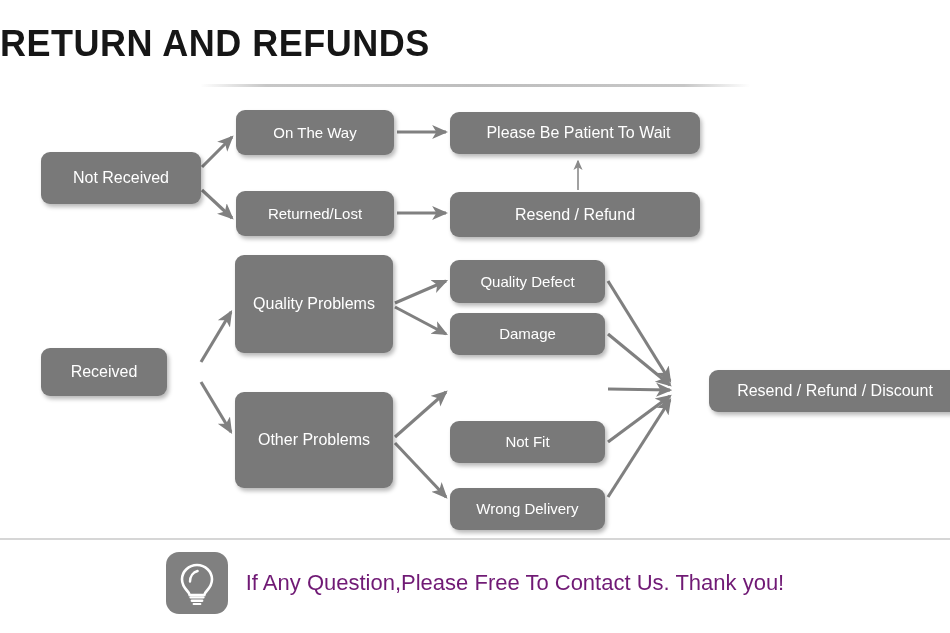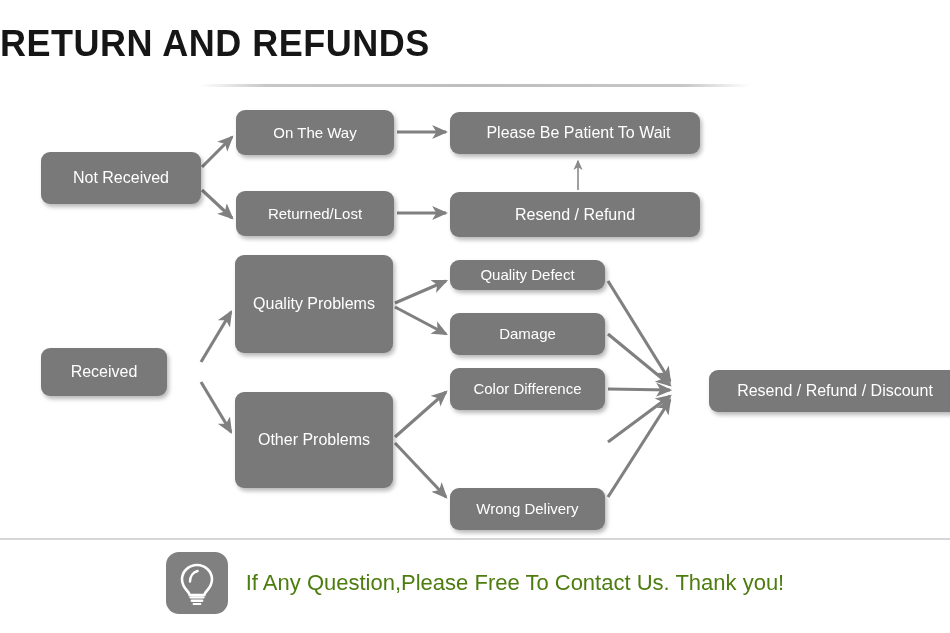--- a/index.html
+++ b/index.html
@@ -99,21 +99,21 @@
     border-radius: 13px;
     background: #808080;
     display: flex;
     align-items: center;
     justify-content: center;
     flex: none;
     margin-right: 18px;
   }
   #footer-text {
     font-size: 22px;
-    color: #4d7c0f;
+    color: #701a75;
     line-height: 28px;
     white-space: nowrap;
   }
 </style>
 </head>
 <body>
 
 <div id="slide">
 
   <div id="title">RETURN AND REFUNDS</div>
@@ -166,26 +166,26 @@
   <div class="node big" style="left:450px; top:112px; width:250px; height:42px;padding-left:15px;">Please Be Patient To Wait</div>
 
   <div class="node big" style="left:450px; top:192px; width:250px; height:45px;">Resend / Refund</div>
 
   <div class="node big" style="left:41px; top:348px; width:126px; height:48px;">Received</div>
 
   <div class="node big" style="left:235px; top:255px; width:158px; height:98px;">Quality Problems</div>
 
   <div class="node big" style="left:235px; top:392px; width:158px; height:96px;">Other Problems</div>
 
-  <div class="node" style="left:450px; top:260px; width:155px; height:30px;">Quality Defect</div>
+  <div class="node" style="left:450px; top:260px; width:155px; height:43px;">Quality Defect</div>
 
   <div class="node" style="left:450px; top:313px; width:155px; height:42px;">Damage</div>
 
-  <div class="node" style="left:450px; top:368px; width:155px; height:42px;">Color Difference</div>
-
+
+  <div class="node" style="left:450px; top:421px; width:155px; height:42px;">Not Fit</div>
 
   <div class="node" style="left:450px; top:488px; width:155px; height:42px;">Wrong Delivery</div>
 
   <div class="node big" style="left:709px; top:370px; width:252px; height:42px;">Resend / Refund / Discount</div>
 
   <div id="footer-rule"></div>
 
   <div id="footer">
     <div id="bulb-badge">
       <svg width="40" height="44" viewBox="0 0 40 44" xmlns="http://www.w3.org/2000/svg">

